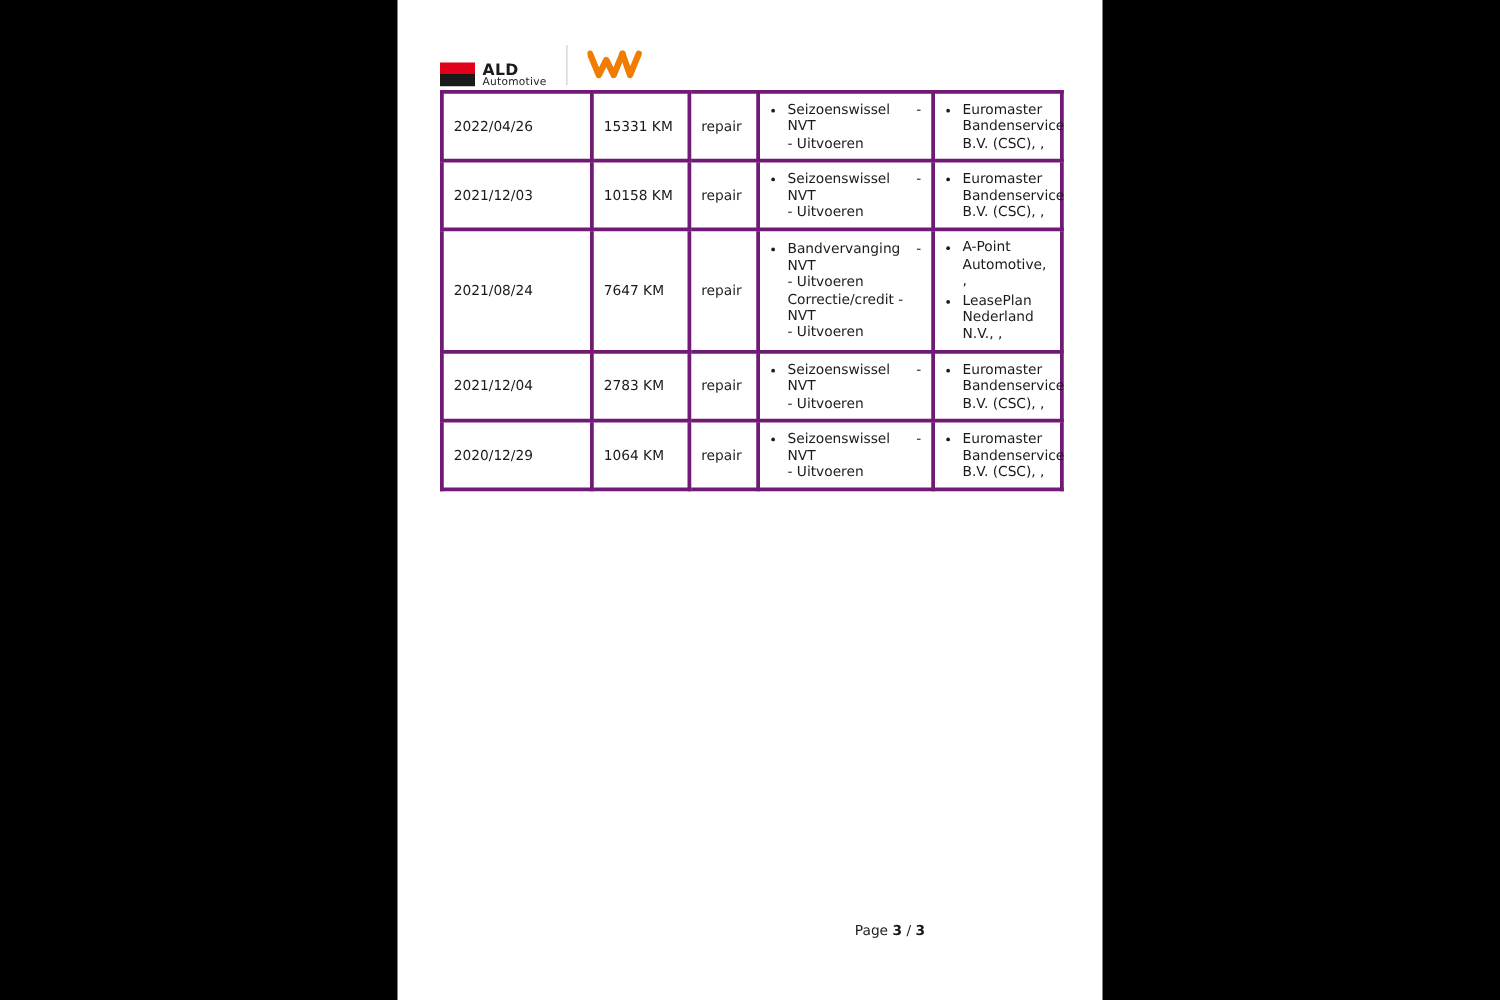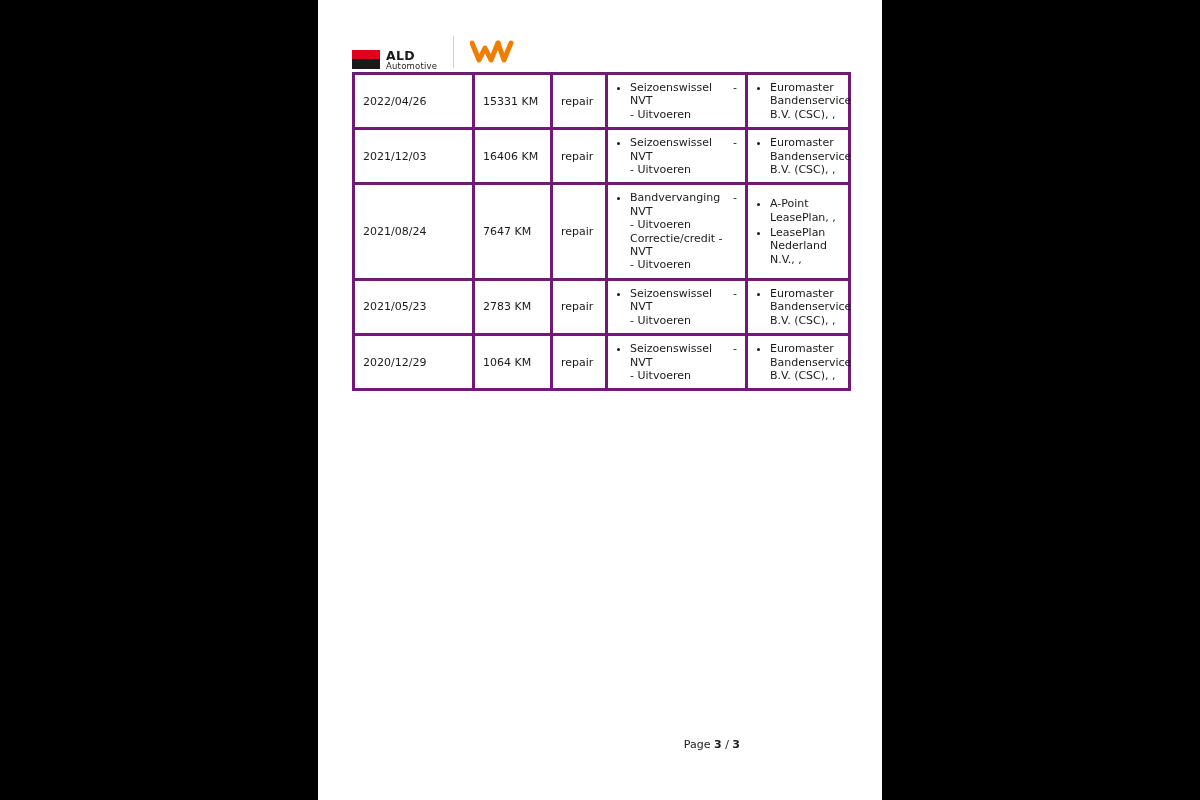--- a/index.html
+++ b/index.html
@@ -184,21 +184,21 @@
           </td>
           <td class="cell-supplier">
             <ul class="bullets">
               <li>Euromaster Bandenservice B.V. (CSC), ,</li>
             </ul>
           </td>
         </tr>
 
         <tr>
           <td class="cell-date">2021/12/03</td>
-          <td class="cell-km">16406 KM</td>
+          <td class="cell-km">10158 KM</td>
           <td class="cell-type">repair</td>
           <td class="cell-work">
             <ul class="bullets">
               <li>
                 <span class="work-head">
                   <span>Seizoenswissel</span>
                   <span class="dash-gap">-</span>
                 </span>
                 <span class="work-line">NVT</span>
                 <span class="work-line">- Uitvoeren</span>
@@ -226,28 +226,28 @@
                 <span class="work-line">NVT</span>
                 <span class="work-line">- Uitvoeren</span>
                 <span class="work-line">Correctie/credit -</span>
                 <span class="work-line">NVT</span>
                 <span class="work-line">- Uitvoeren</span>
               </li>
             </ul>
           </td>
           <td class="cell-supplier">
             <ul class="bullets">
-              <li>A-Point LeasePlan, ,</li>
+              <li>A-Point Automotive, ,</li>
               <li>LeasePlan Nederland N.V., ,</li>
             </ul>
           </td>
         </tr>
 
         <tr>
-          <td class="cell-date">2021/05/23</td>
+          <td class="cell-date">2021/12/04</td>
           <td class="cell-km">2783 KM</td>
           <td class="cell-type">repair</td>
           <td class="cell-work">
             <ul class="bullets">
               <li>
                 <span class="work-head">
                   <span>Seizoenswissel</span>
                   <span class="dash-gap">-</span>
                 </span>
                 <span class="work-line">NVT</span>

